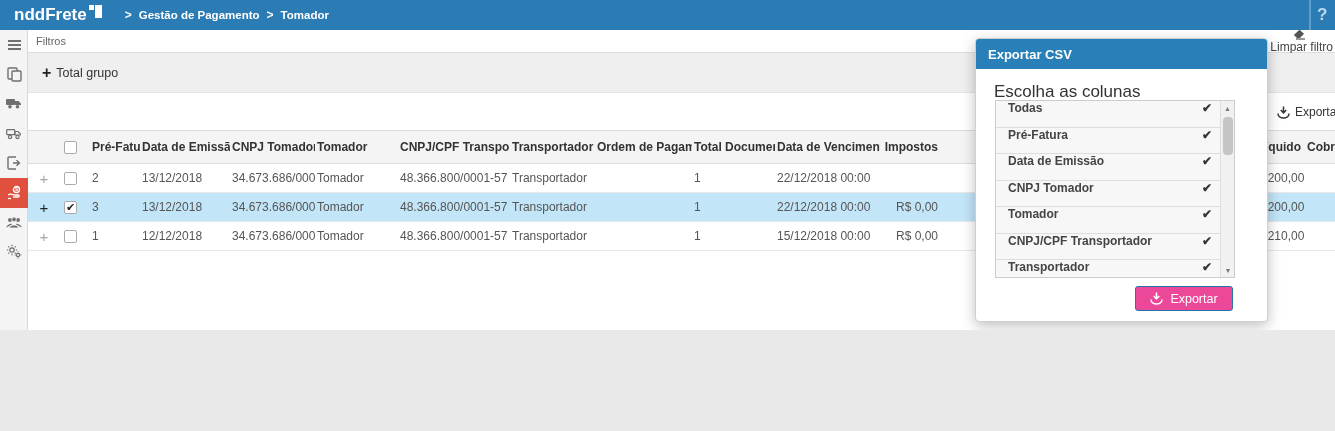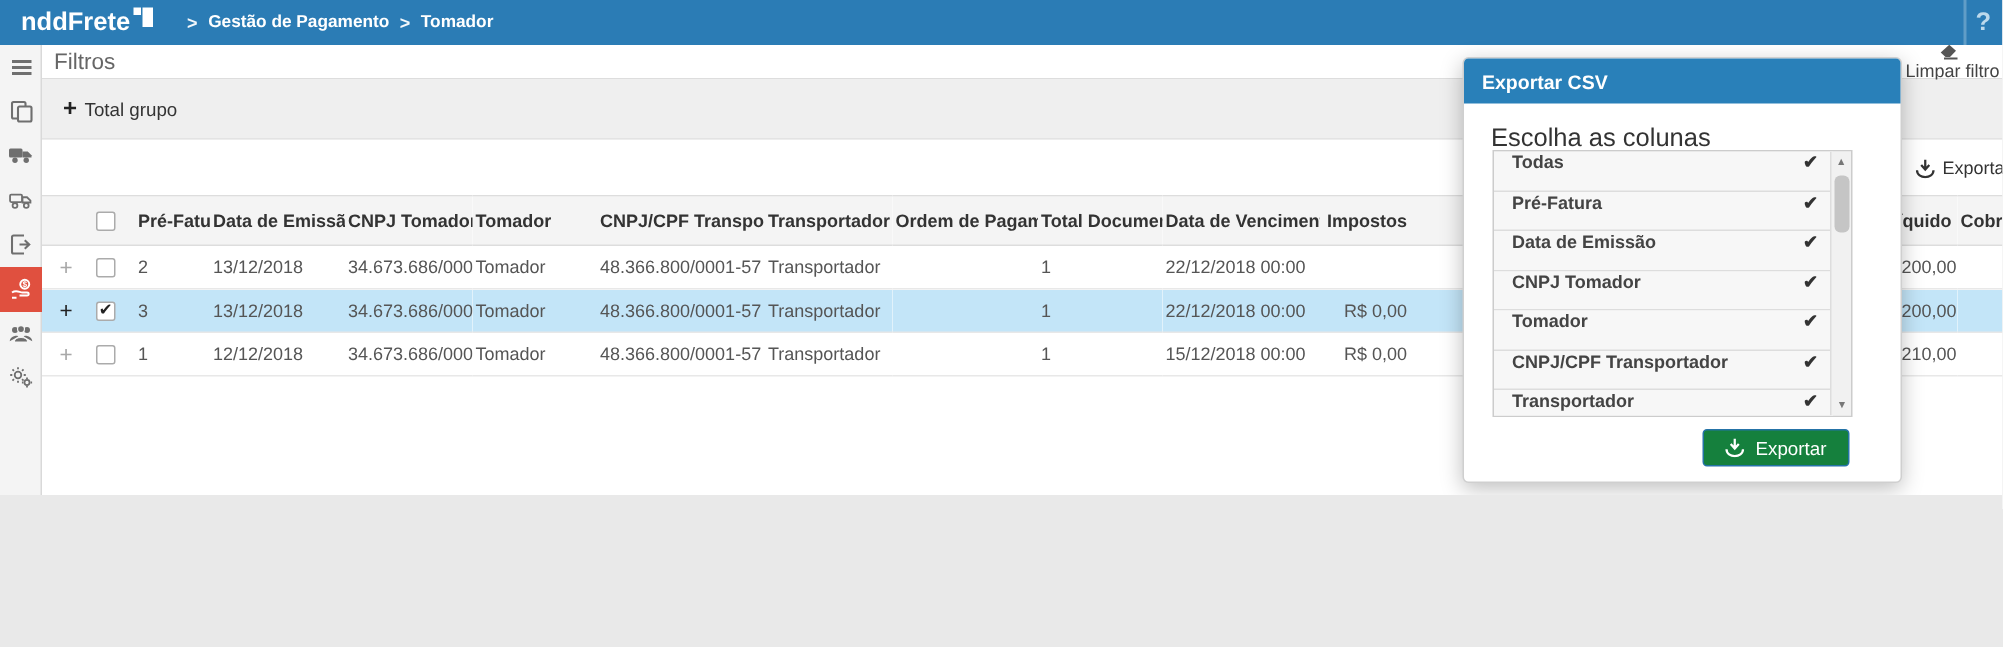--- a/index.html
+++ b/index.html
@@ -27,21 +27,21 @@
 
   
   .sidebar { position:absolute; top:30px; left:0; width:28px; height:401px; background:#f4f4f4; border-right:1px solid #d9d9d9; z-index:20; }
   .side-item { width:28px; height:29.6px; display:flex; align-items:center; justify-content:center; color:#6f6f6f; cursor:pointer; }
   .side-item.active { background:#e0503f; color:#fff; }
   .hamburger { width:13px; height:2px; background:currentColor; box-shadow:0 4px 0 currentColor, 0 8px 0 currentColor; margin-top:-8px; }
 
   
   .content { position:absolute; top:30px; left:28px; width:1307px; height:401px; background:#fff; }
   .filters-bar { position:absolute; top:0; left:0; width:1307px; height:23px; background:#fff; border-bottom:1px solid #ddd; display:flex; align-items:center; }
-  .filters-title { font-size:15px; color:#666; margin-left:8px; }
+  .filters-title { font-size:11px; color:#666; margin-left:8px; }
   .clear-filter { margin-left:auto; margin-right:2px; display:flex; align-items:center; font-size:12px; color:#444; cursor:pointer; white-space:nowrap;flex-direction:column; }
   .clear-filter svg { margin-right:5px; }
   .group-row { position:absolute; top:23px; left:0; width:1307px; height:40px; background:#efefef; border-bottom:1px solid #e3e3e3; display:flex; align-items:center; }
   .new-group { display:flex; align-items:center; margin-left:14px; font-size:12.5px; color:#333; cursor:pointer; }
   .new-group .plus { font-size:16px; font-weight:bold; margin-right:5px; color:#222; line-height:12px; }
   .export-link { position:absolute; top:75px; left:1249px; display:flex; align-items:center; font-size:12px; color:#333; cursor:pointer; white-space:nowrap; }
   .export-link svg { margin-right:5px; }
 
   
   table.grid { position:absolute; top:100px; left:0; border-collapse:collapse; table-layout:fixed; width:1307px; font-size:12px; color:#555; }
@@ -62,21 +62,21 @@
   .modal-sub { margin:13px 0 8px 18px; font-size:17px; color:#333; }
   .listbox { position:absolute; top:61px; left:19px; width:240px; height:178px; border:1px solid #ccc; background:#fff; overflow:hidden; }
   .list-items { position:absolute; top:0; left:0; width:226px; }
   .list-item { height:26.5px; background:#f7f7f7; border-bottom:1px solid #ddd; display:flex; font-size:12px; font-weight:bold; color:#444; padding:0 10px 0 12px; cursor:pointer; }
   .list-item .chk { margin-left:auto; font-size:12px; color:#333; }
   .vscroll { position:absolute; top:0; right:0; width:14px; height:176px; background:#f1f1f1; border-left:1px solid #ddd; }
   .vs-btn { height:14px; display:flex; align-items:center; justify-content:center; font-size:7px; color:#777; cursor:pointer; }
   .vs-btn.down { position:absolute; bottom:0; width:14px; }
   .vs-thumb { position:absolute; top:16px; left:2px; width:10px; height:38px; background:#c5c5c5; border-radius:4px; cursor:pointer; }
   .modal-footer { position:absolute; bottom:10px; right:34px; }
-  .btn-primary { display:flex; align-items:center; justify-content:center; width:98px; height:25px; background:#15803d; color:#fff; border:1px solid #2573a7; border-radius:3px; font-size:12.5px; cursor:pointer; }
+  .btn-primary { display:flex; align-items:center; justify-content:center; width:98px; height:25px; background:#ec4899; color:#fff; border:1px solid #2573a7; border-radius:3px; font-size:12.5px; cursor:pointer; }
   .btn-primary svg { margin-right:7px; }
 </style>
 </head>
 <body>
 
 <div class="screen">
 
   <header class="topbar">
     <div class="logo">
       <span class="logo-text">nddFrete</span>

